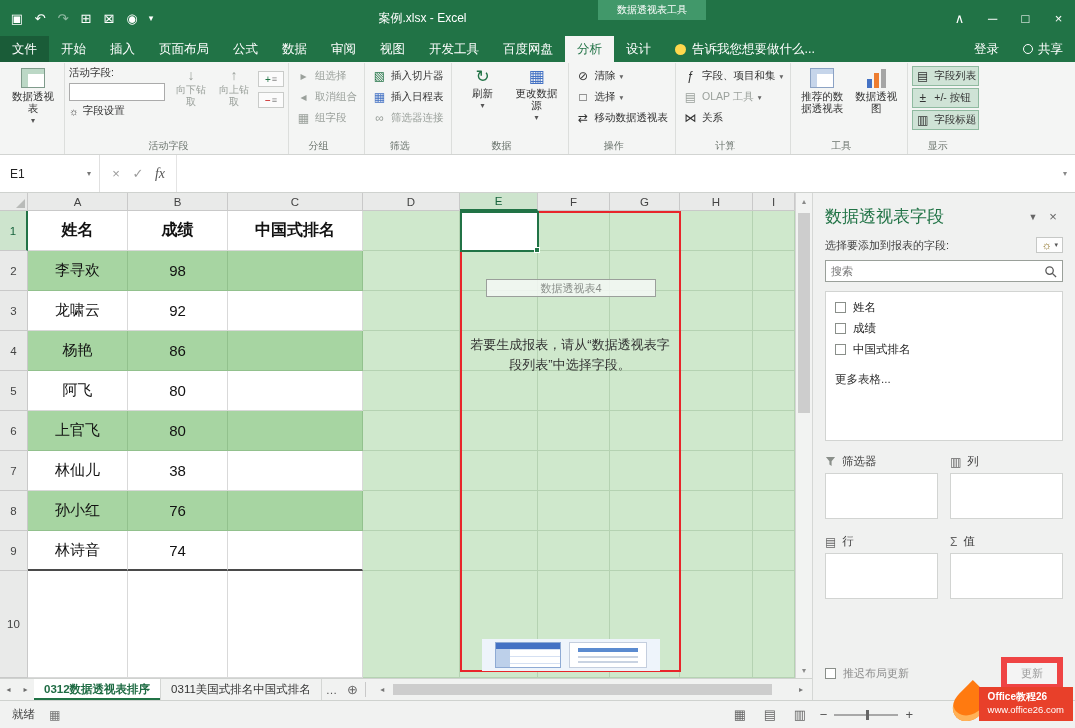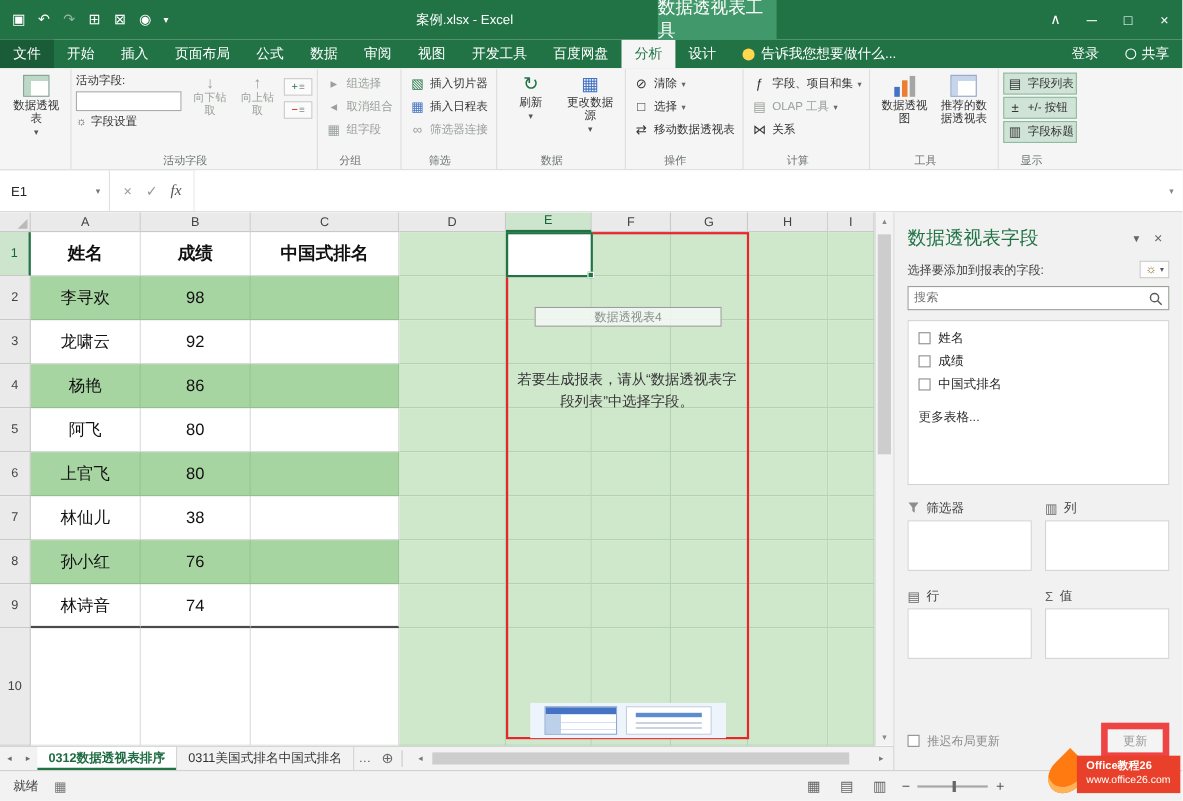--- a/index.html
+++ b/index.html
@@ -7,21 +7,21 @@
 body{font-family:"Liberation Sans","DejaVu Sans",sans-serif;font-size:12px;color:#222;background:#f4f5f4}
 .app{position:relative;width:1075px;height:728px;display:flex;flex-direction:column}
 
 
 .titlebar{height:36px;background:#217346;display:flex;align-items:center;color:#fff;position:relative;flex:none}
 .qat{display:flex;align-items:center;gap:1px;padding-left:6px;z-index:2}
 .ticon{width:22px;height:24px;display:flex;align-items:center;justify-content:center;font-size:13px;cursor:pointer}
 .ticon.sm{width:14px;font-size:9px}
 .ticon.dim{opacity:.5}
 .wtitle{position:absolute;left:0;width:845px;text-align:center;font-size:12px;pointer-events:none}
-.context-tool{position:absolute;left:598px;top:0;height:36px;width:108px;background:#41986a;display:flex;align-items:center;justify-content:center;font-size:16px}
+.context-tool{position:absolute;left:598px;top:0;height:20px;width:108px;background:#41986a;display:flex;align-items:center;justify-content:center;font-size:10px}
 .wincontrols{margin-left:auto;display:flex;height:36px;z-index:2}
 .wincontrols span{width:33px;height:36px;display:flex;align-items:center;justify-content:center;font-size:13px;cursor:pointer}
 
 
 .tabrow{height:26px;background:#217346;display:flex;align-items:stretch;color:#fff;font-size:12.5px;flex:none}
 .tab{padding:0 12px;display:flex;align-items:center;cursor:pointer;white-space:nowrap}
 .tab.file{background:#1a5c38}
 .tab.active{background:#f4f5f4;color:#217346}
 .tellme{display:flex;align-items:center;gap:6px;padding:0 12px;cursor:pointer;white-space:nowrap}
 .bulb{width:11px;height:11px;border-radius:50%;background:#ffd84d;flex:none}
@@ -332,30 +332,30 @@
         <div class="smallbtn">
           <span class="sicon">⋈</span>
           <span>关系</span>
         </div>
       </div>
       <div class="gcaption">计算</div>
     </div>
 
     <div class="group">
       <div class="bigbtn">
+        <span class="icon-rec"></span>
+        <span>推荐的数据透视表</span>
+      </div>
+      <div class="bigbtn">
         <span class="icon-chart">
             <i style="height:9px"></i>
             <i style="height:15px"></i>
             <i style="height:19px"></i>
           </span>
         <span>数据透视图</span>
-      </div>
-      <div class="bigbtn">
-        <span class="icon-rec"></span>
-        <span>推荐的数据透视表</span>
       </div>
       <div class="gcaption">工具</div>
     </div>
 
     <div class="group" style="border-right:none">
       <div class="stack" style="gap:2px">
         <div class="smallbtn toggled">
           <span class="sicon">▤</span>
           <span>字段列表</span>
         </div>

